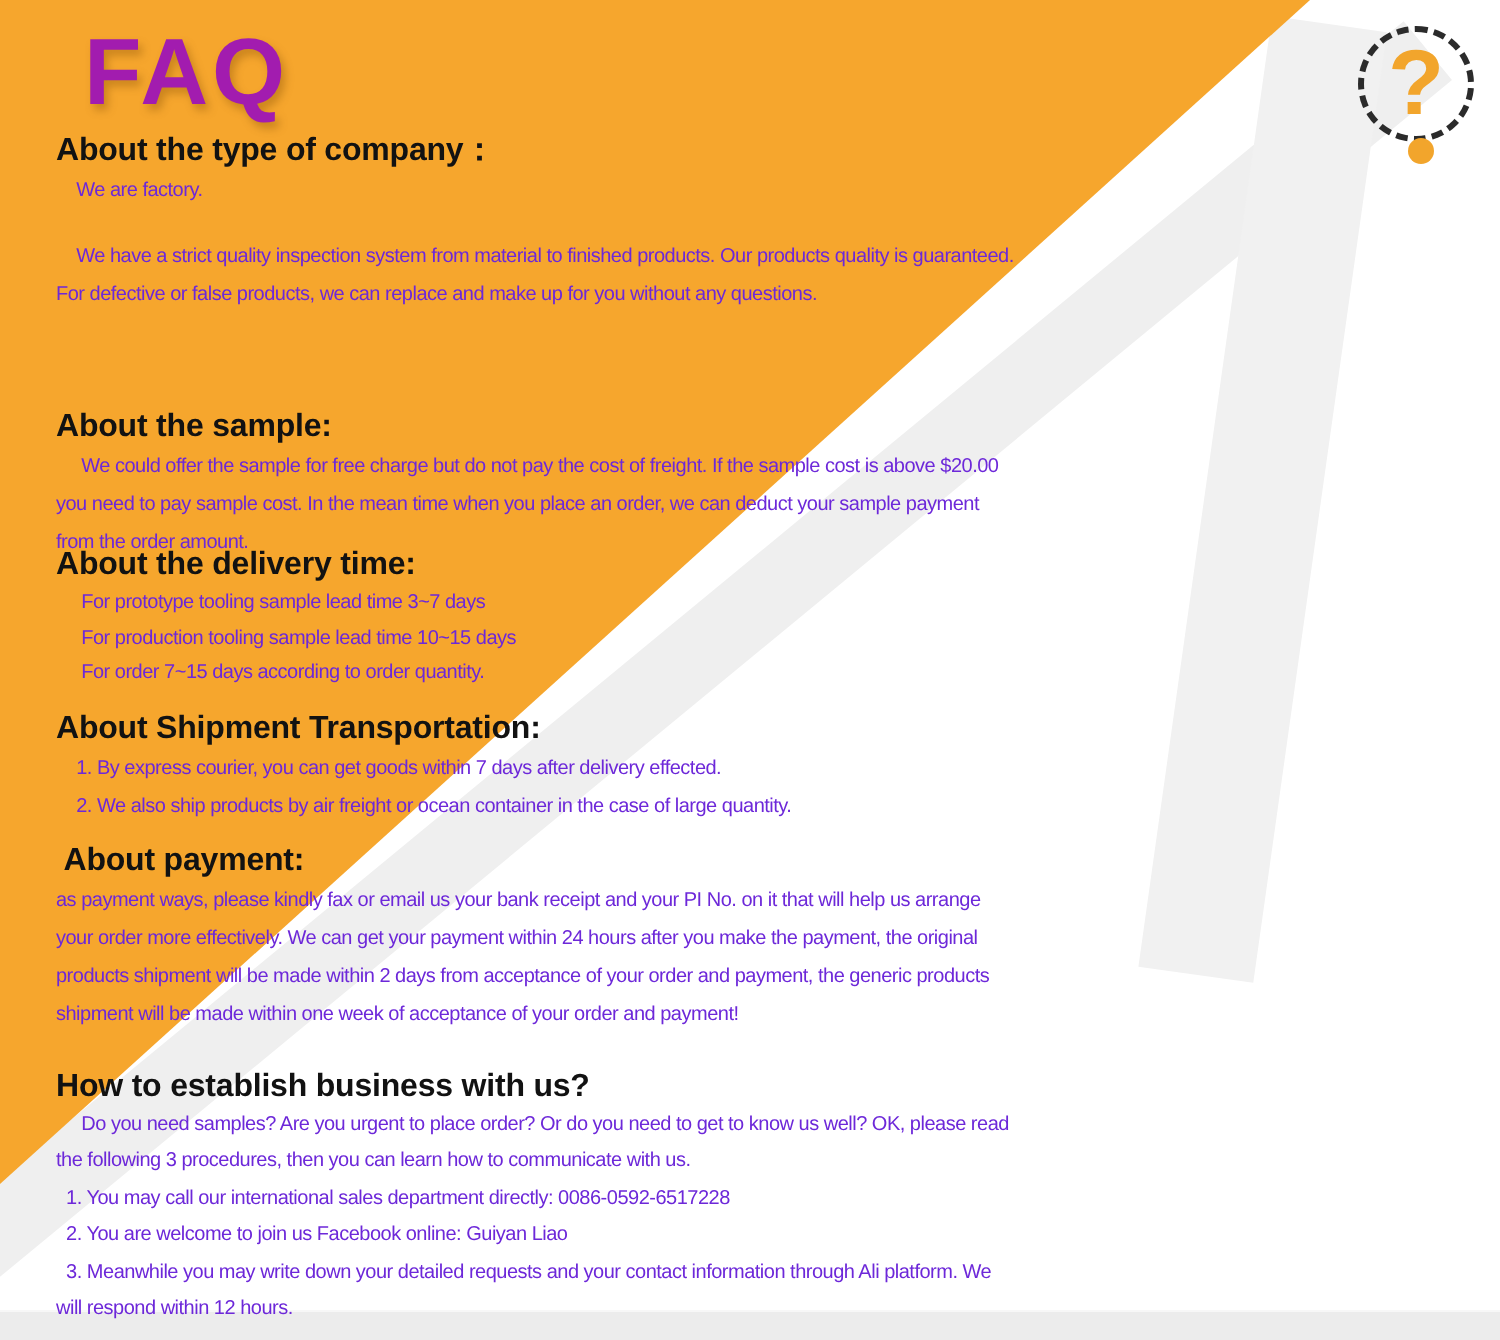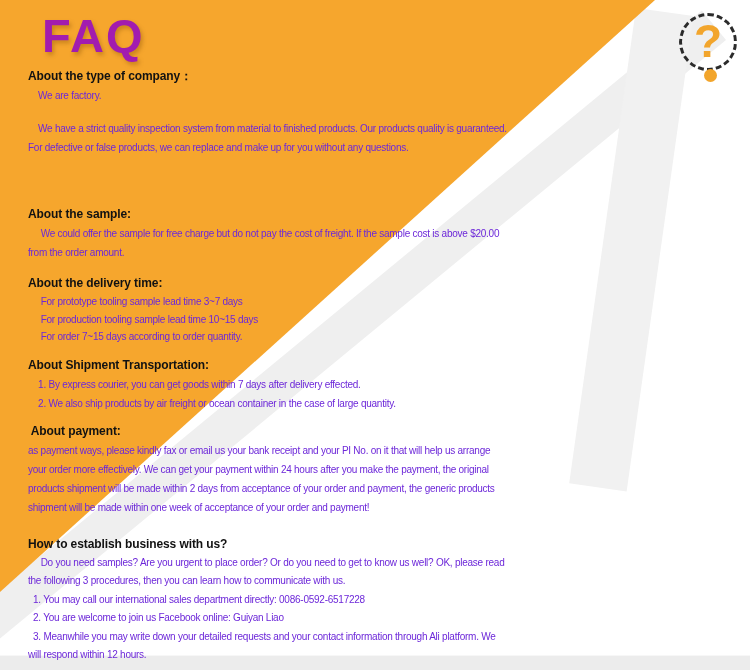--- a/index.html
+++ b/index.html
@@ -90,21 +90,21 @@
     background: #f2a52c;
   }
   
   .section {
     position: absolute;
     left: 28px;
     z-index: 4;
     width: 722px;
   }
   .section .heading {
-    font-size: 12px;
+    font-size: 16px;
     font-weight: bold;
     color: #121212;
     line-height: 20px;
     white-space: pre;
     letter-spacing: -0.1px;
   }
   .section .line {
     font-size: 10px;
     color: #6d28d9;
     line-height: 19px;
@@ -143,20 +143,21 @@
 </div>
 
 <div class="section sec-2">
   <div class="line">    We have a strict quality inspection system from material to finished products. Our products quality is guaranteed.</div>
   <div class="line">For defective or false products, we can replace and make up for you without any questions.</div>
 </div>
 
 <div class="section sec-3">
   <div class="heading">About the sample:</div>
   <div class="line">     We could offer the sample for free charge but do not pay the cost of freight. If the sample cost is above $20.00</div>
+  <div class="line">you need to pay sample cost. In the mean time when you place an order, we can deduct your sample payment</div>
   <div class="line">from the order amount.</div>
 </div>
 
 <div class="section sec-4">
   <div class="heading">About the delivery time:</div>
   <div class="line">     For prototype tooling sample lead time 3~7 days</div>
   <div class="line">     For production tooling sample lead time 10~15 days</div>
   <div class="line">     For order 7~15 days according to order quantity.</div>
 </div>
 

